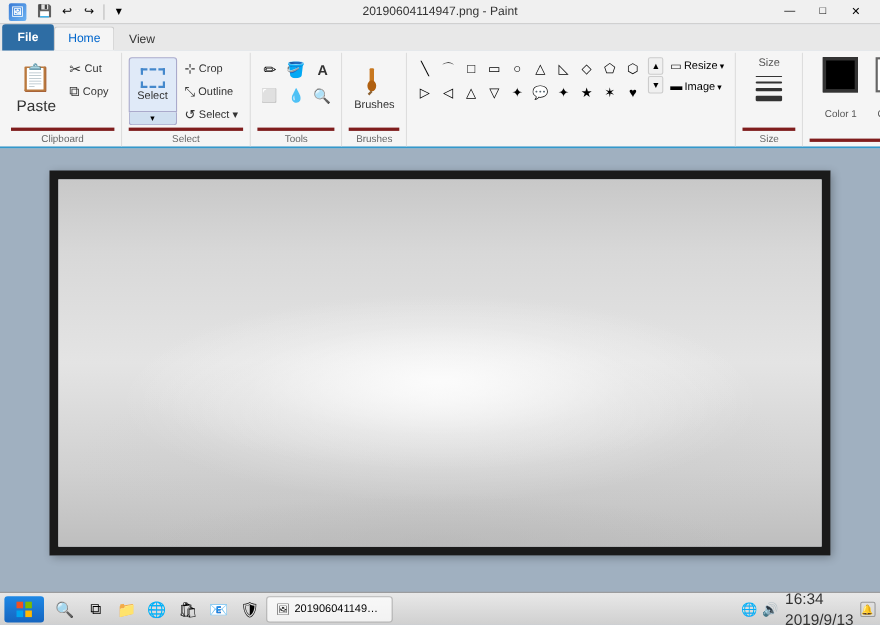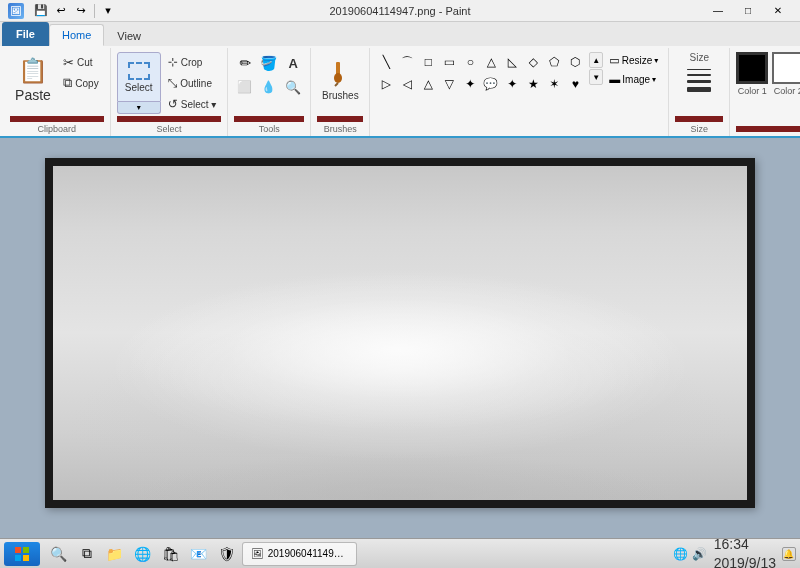--- a/index.html
+++ b/index.html
@@ -114,21 +114,21 @@
       padding: 2px 6px 0 6px;
       position: relative;
     }
     .ribbon-group:last-child { border-right: none; }
     .ribbon-group-label {
       font-size: 9px;
       color: #666;
       text-align: center;
       margin-top: auto;
       padding: 2px 0;
-      border-top: 6px solid #7f1d1d;
+      border-top: 3px solid #7f1d1d;
     }
 
     .ribbon-group-content {
       display: flex;
       align-items: flex-start;
       gap: 2px;
       flex: 1;
       padding: 2px 0;
     }
 
@@ -314,21 +314,22 @@
 
     .color-swatches {
       display: flex;
       gap: 4px;
       align-items: center;
     }
     .color-swatch-wrap {
       display: flex;
       flex-direction: column;
       align-items: center;
-      gap: 2px;
+      gap: 14px;
+      margin-left: 12px;
     }
     .color-swatch {
       width: 32px; height: 32px;
       border: 2px solid #666;
       cursor: pointer;
     }
     .color-swatch.active { border: 3px solid #333; }
     .color-label { font-size: 9px; color: #555; }
 
     #paint-canvas {

